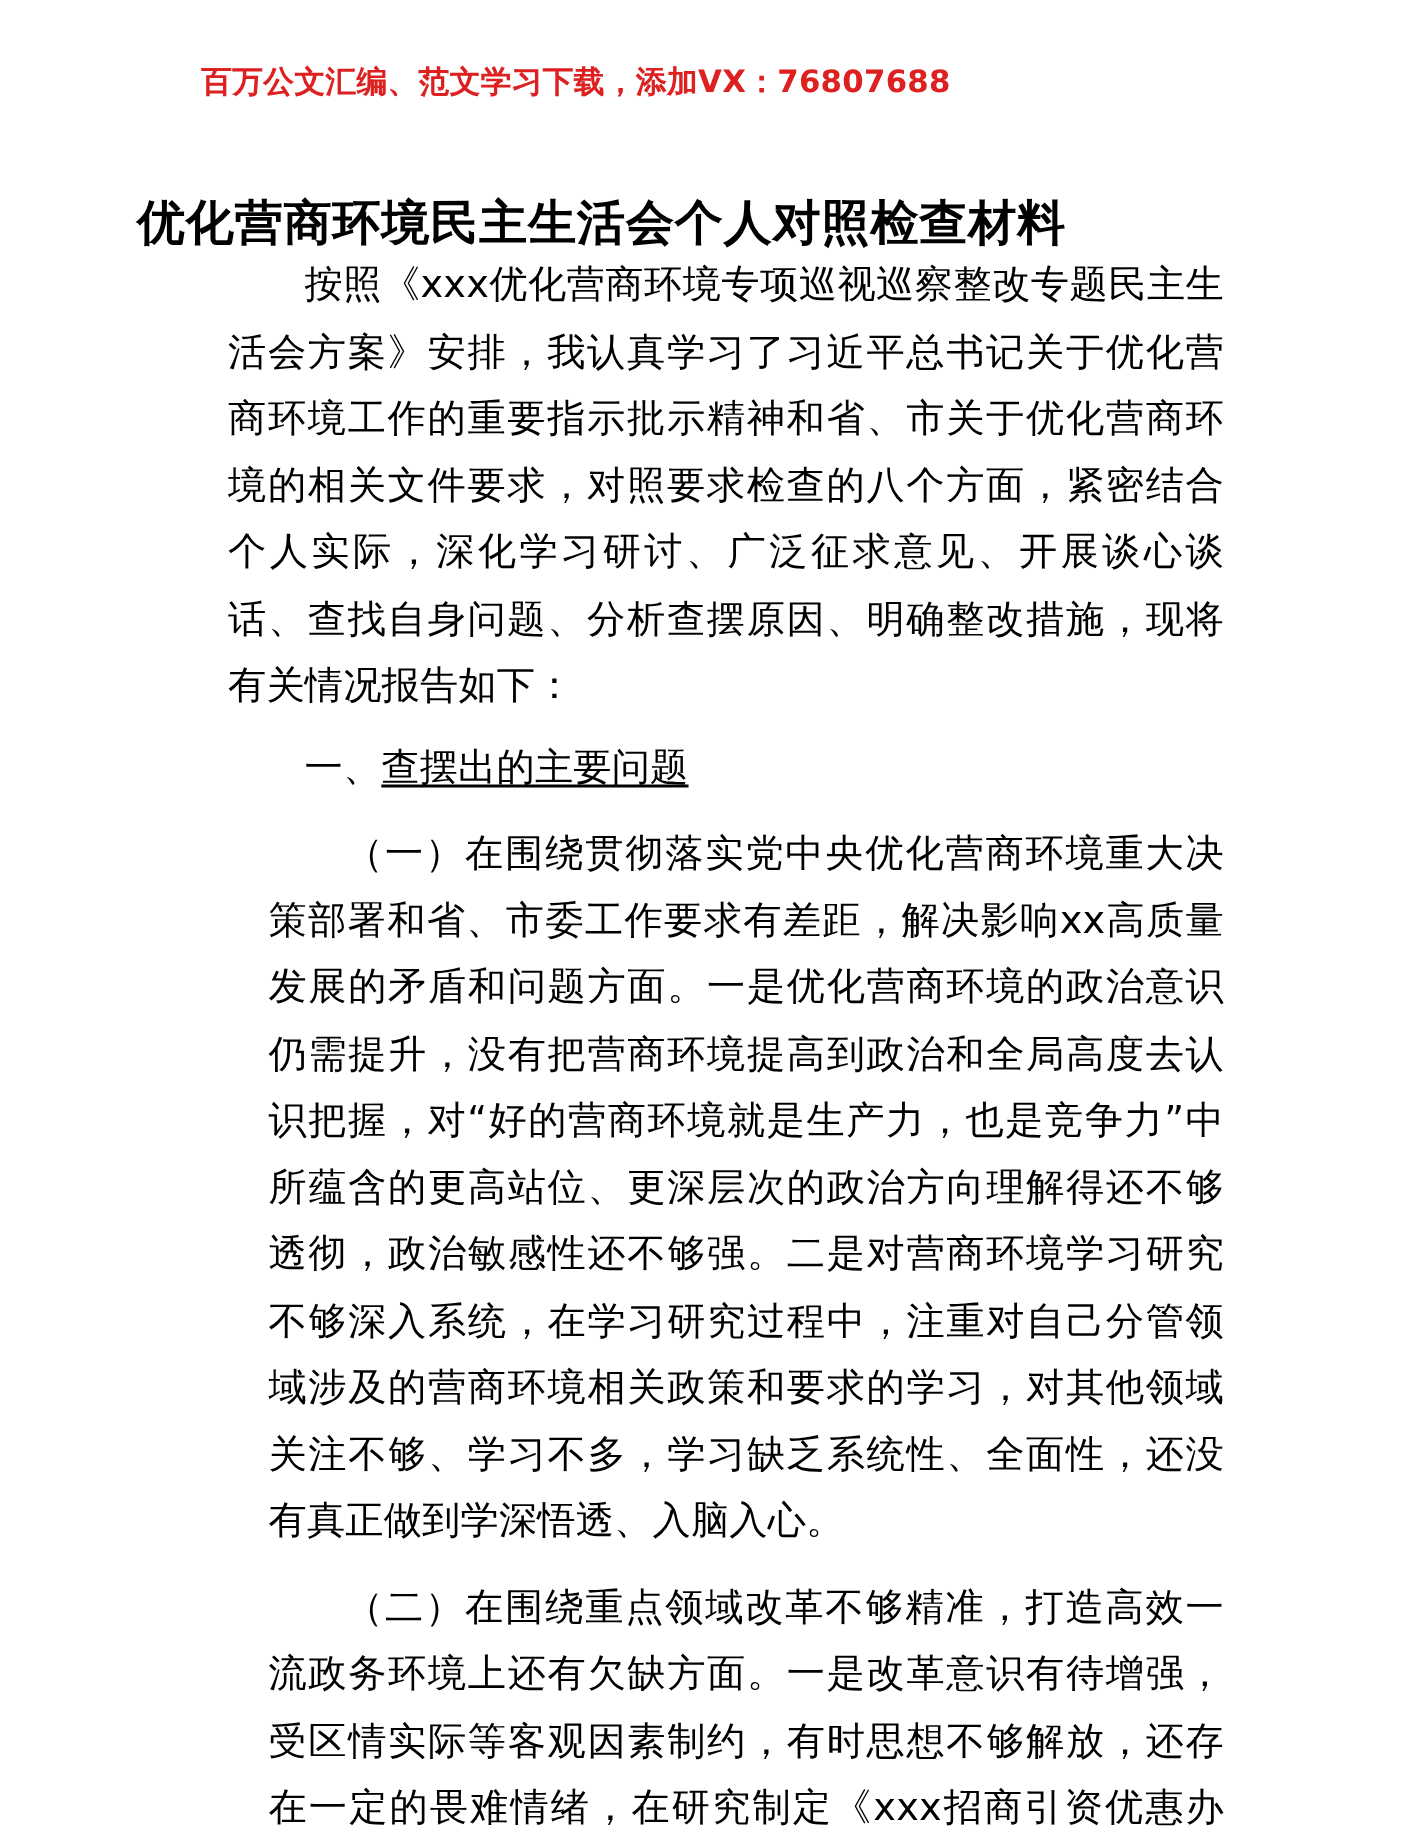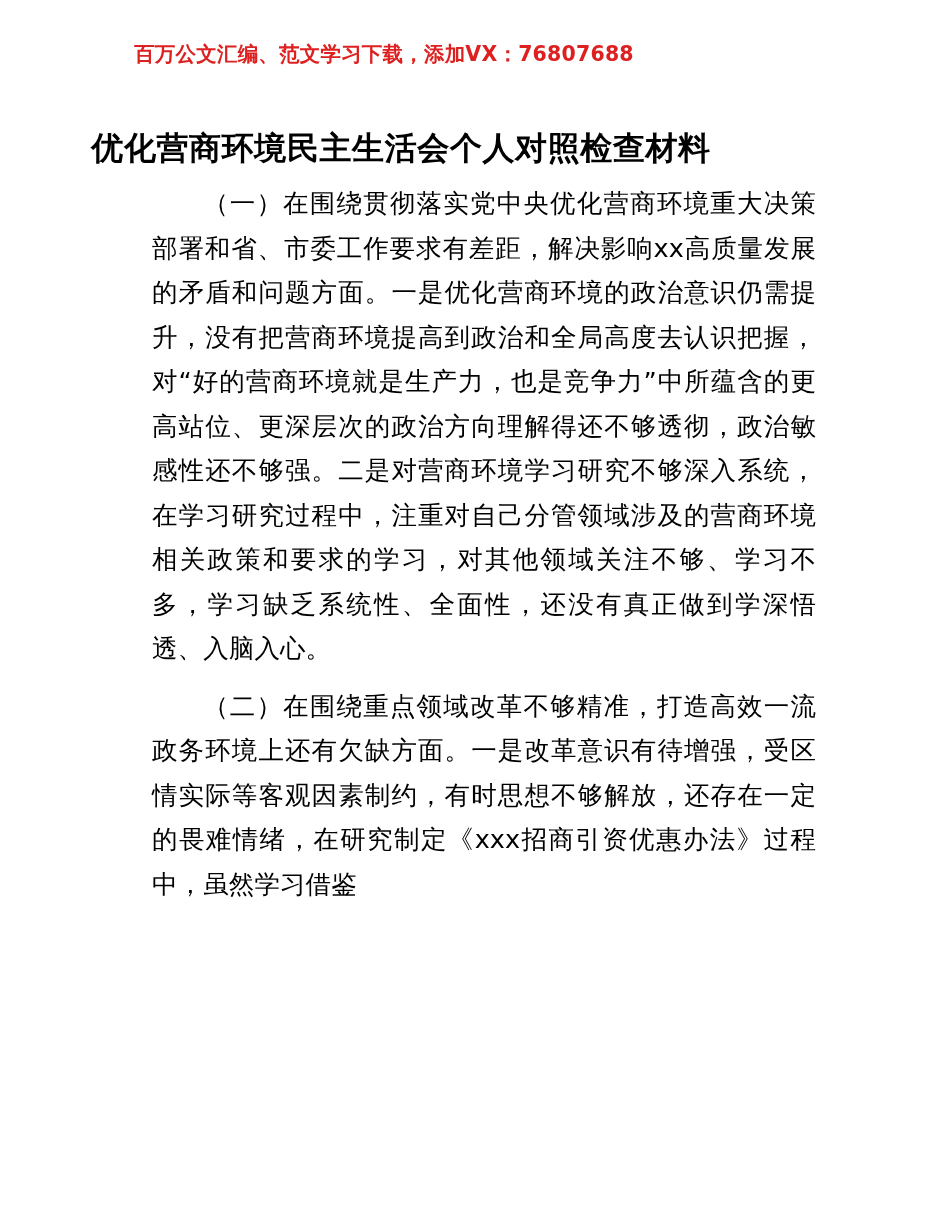--- a/index.html
+++ b/index.html
@@ -82,36 +82,41 @@
     margin-bottom: 10px;
   }
   .para.section-heading .u {
     text-decoration: underline;
     text-underline-offset: 3px;
     text-decoration-thickness: 2px;
   }
 
   .para.spaced-top {
     margin-top: 13px;
+    margin-left: 27px;
   }
 </style>
 </head>
 <body>
 
 <div class="page">
 
   <div class="promo-banner">
     <span class="promo-text" style="color: rgb(221, 32, 32);">百万公文汇编、范文学习下载，添加VX：76807688</span>
   </div>
 
   <h1 class="doc-title">优化营商环境民主生活会个人对照检查材料</h1>
 
   <div class="doc-body">
 
+    <p class="para">按照《xxx优化营商环境专项巡视巡察整改专题民主生活会方案》安排，我认真学习了习近平总书记关于优化营商环境工作的重要指示批示精神和省、市关于优化营商环境的相关文件要求，对照要求检查的八个方面，紧密结合个人实际，深化学习研讨、广泛征求意见、开展谈心谈话、查找自身问题、分析查摆原因、明确整改措施，现将有关情况报告如下：</p>
 
+    <p class="para section-heading">
+      <span>一、</span><span class="u">查摆出的主要问题</span>
+    </p>
 
     <p class="para spaced-top">（一）在围绕贯彻落实党中央优化营商环境重大决策部署和省、市委工作要求有差距，解决影响xx高质量发展的矛盾和问题方面。一是优化营商环境的政治意识仍需提升，没有把营商环境提高到政治和全局高度去认识把握，对“好的营商环境就是生产力，也是竞争力”中所蕴含的更高站位、更深层次的政治方向理解得还不够透彻，政治敏感性还不够强。二是对营商环境学习研究不够深入系统，在学习研究过程中，注重对自己分管领域涉及的营商环境相关政策和要求的学习，对其他领域关注不够、学习不多，学习缺乏系统性、全面性，还没有真正做到学深悟透、入脑入心。</p>
 
     <p class="para spaced-top">（二）在围绕重点领域改革不够精准，打造高效一流政务环境上还有欠缺方面。一是改革意识有待增强，受区情实际等客观因素制约，有时思想不够解放，还存在一定的畏难情绪，在研究制定《xxx招商引资优惠办法》过程中，虽然学习借鉴</p>
 
   </div>
 
 </div>
 
 </body></html>

